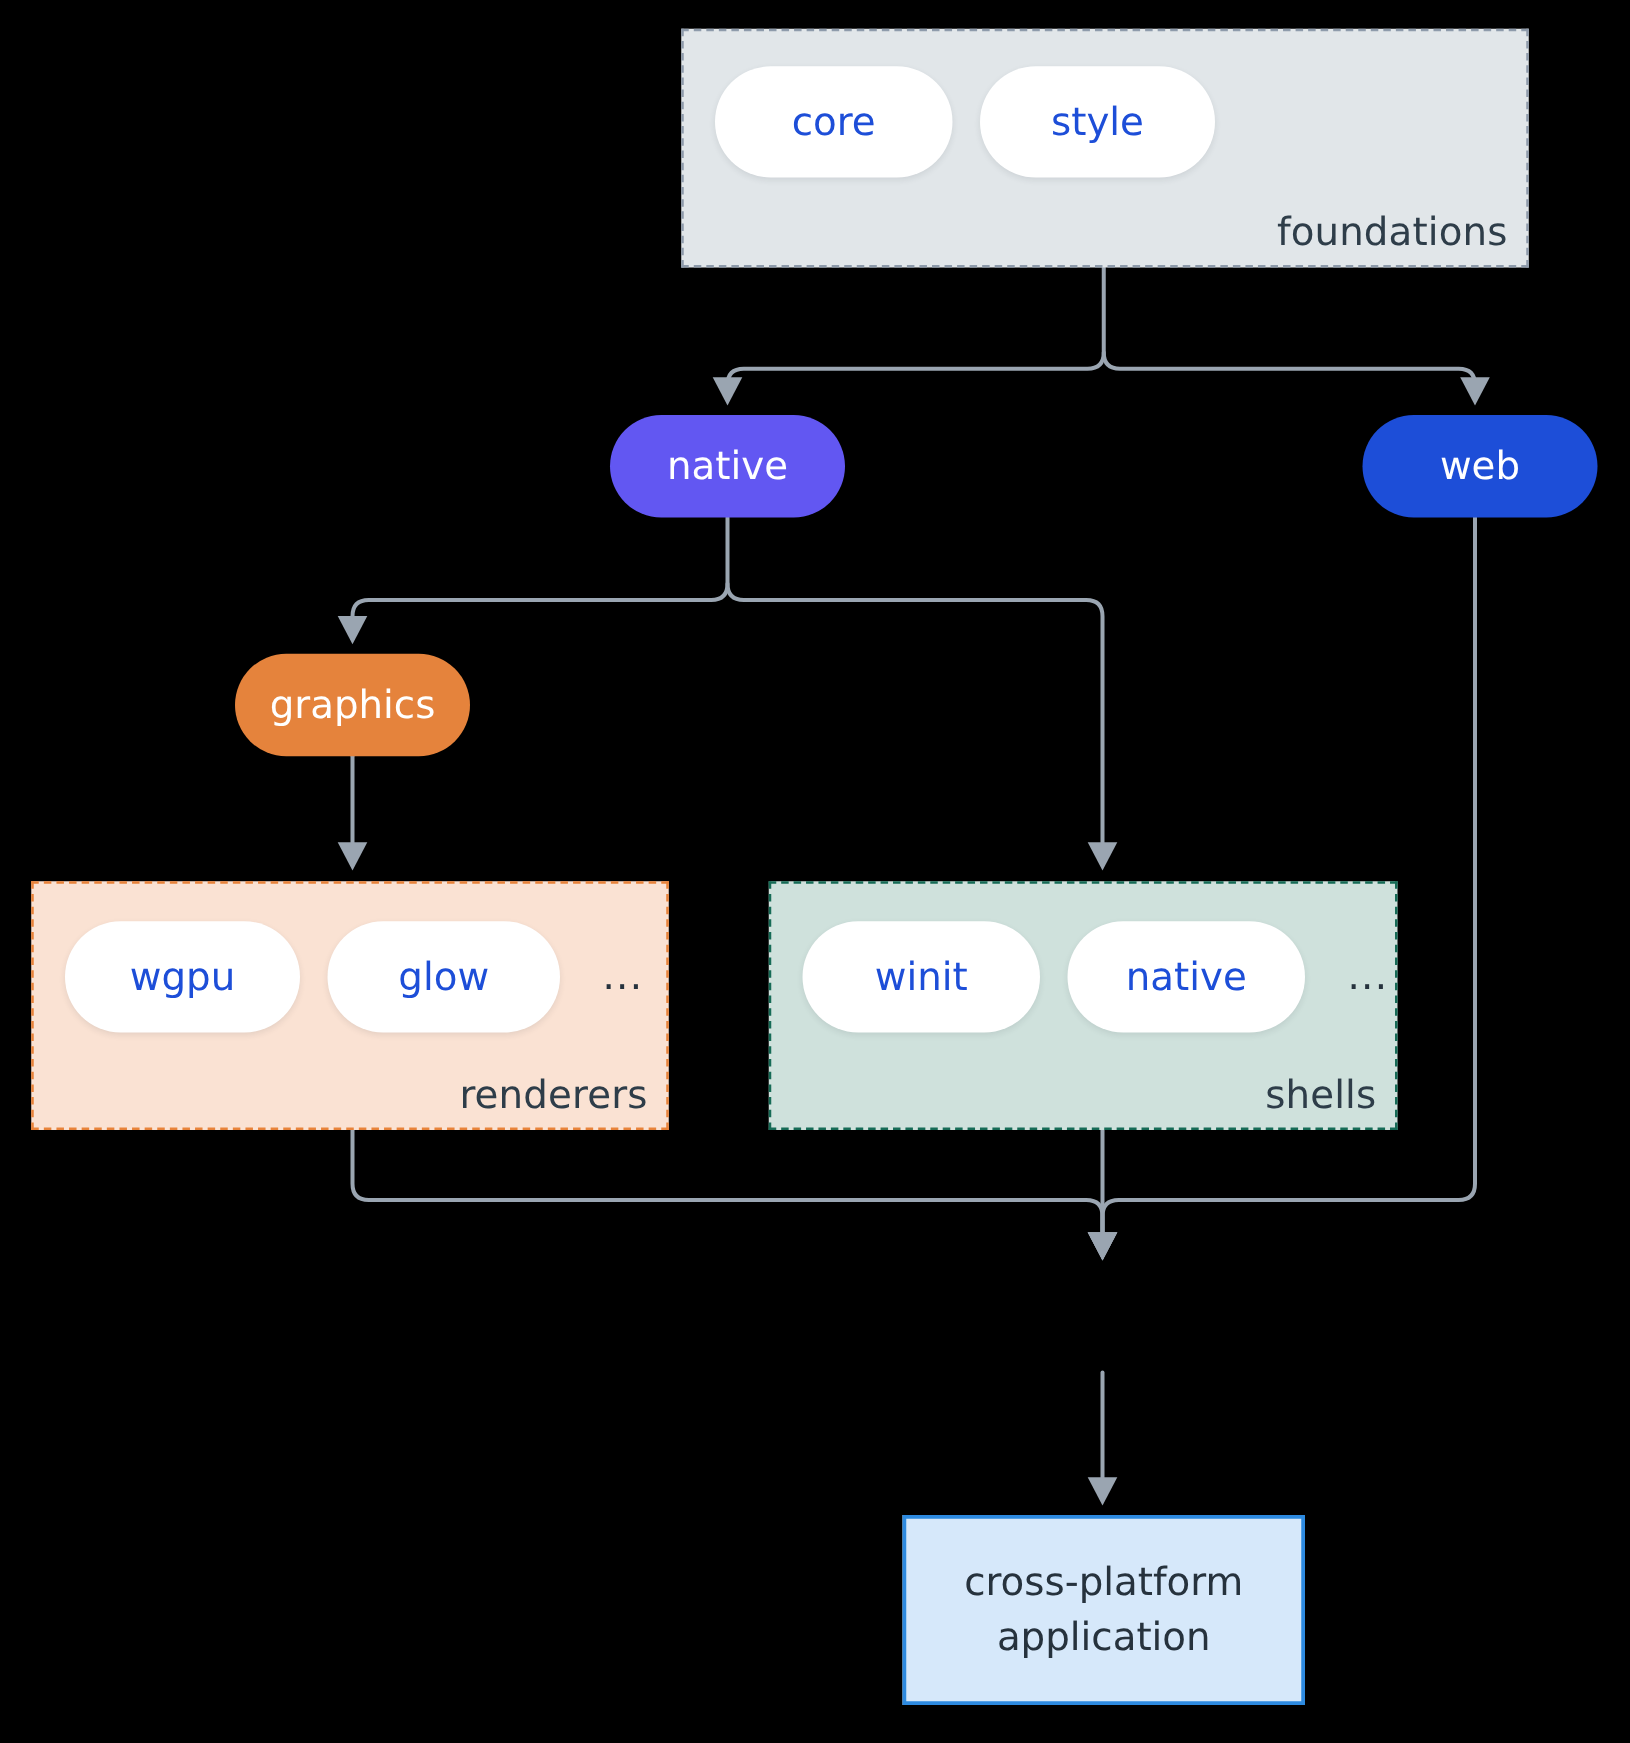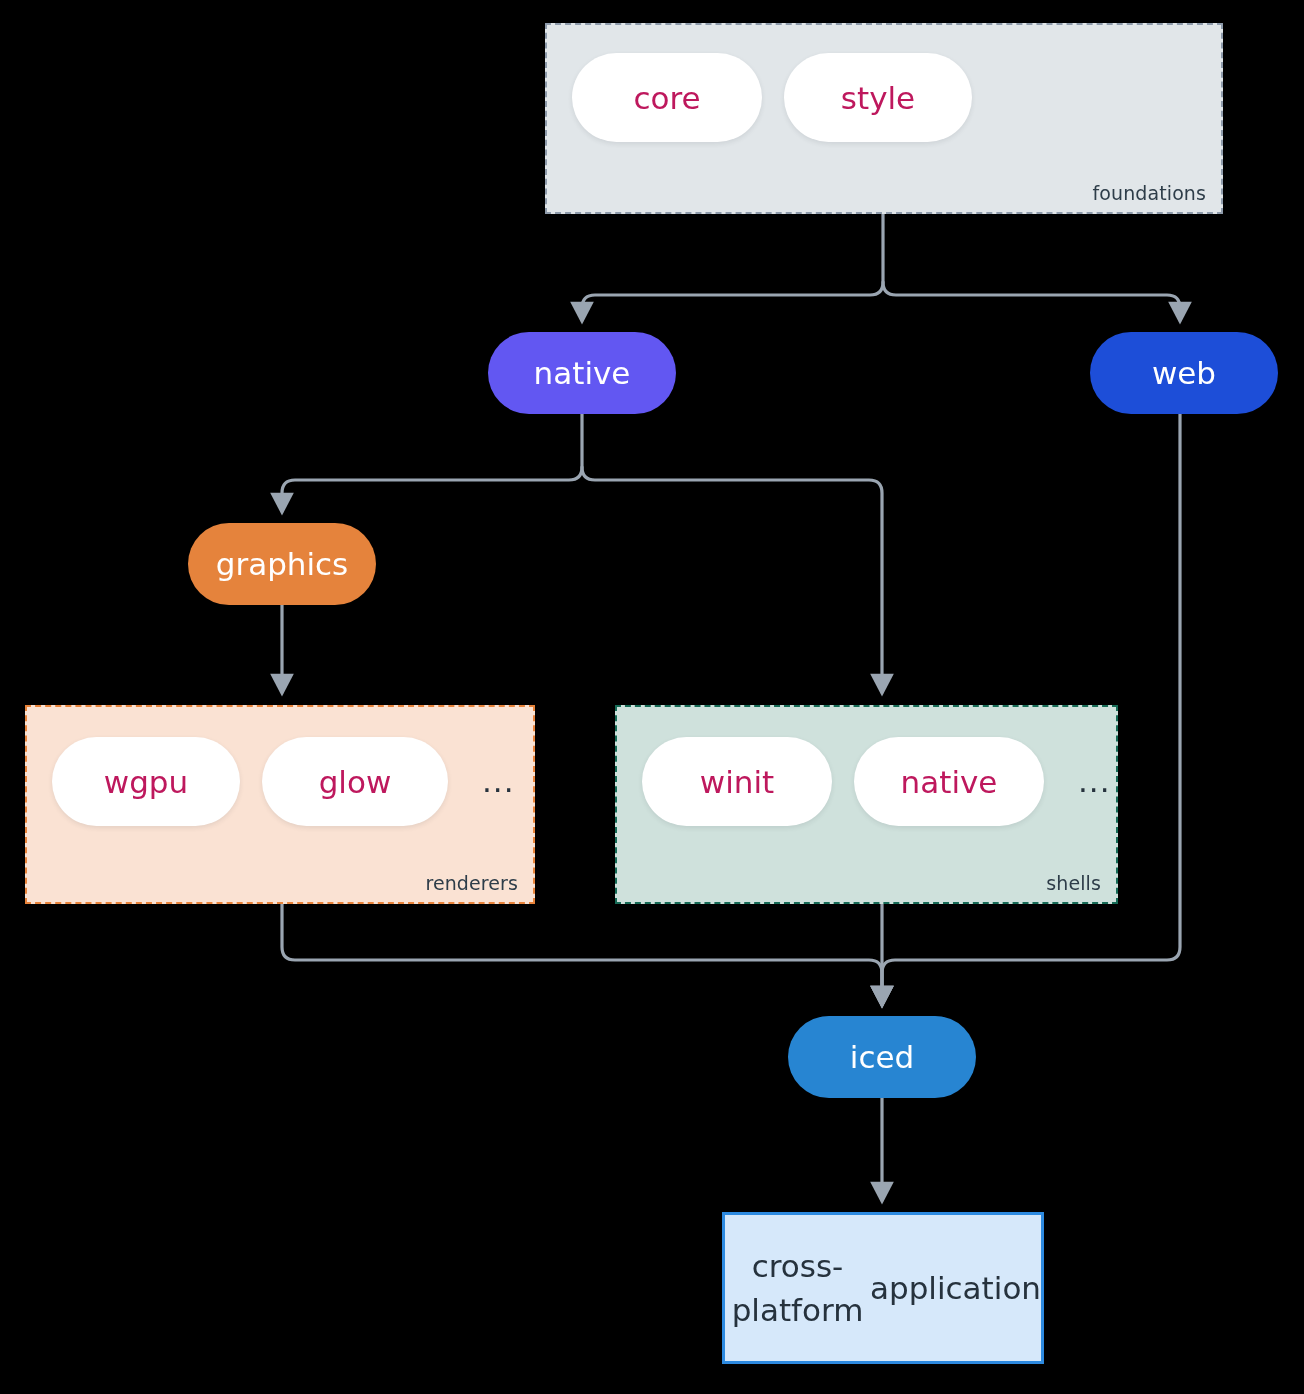--- a/index.html
+++ b/index.html
@@ -31,21 +31,21 @@
 
   
   .group {
     position: absolute;
     box-sizing: border-box;
   }
   .group-label {
     position: absolute;
     right: 15px;
     bottom: 8px;
-    font-size: 19px;
+    font-size: 31px;
     color: #2e3d49;
     letter-spacing: .1px;
     white-space: nowrap;
   }
   .pill-row {
     position: absolute;
     left: 0;
     top: 0;
     display: flex;
     align-items: center;
@@ -97,21 +97,21 @@
   }
 
   
   .wpill {
     display: flex;
     align-items: center;
     justify-content: center;
     height: 89px;
     background: #ffffff;
     border-radius: 48px;
-    color: #be185d;
+    color: #1d4ed8;
     font-size: 31px;
     box-shadow: 0 2px 5px rgba(40,50,60,0.10);
     box-sizing: border-box;
     padding: 0 30px;
   }
   .wpill.w-core    { width: 190px; }
   .wpill.w-futures { width: 195px; }
   .wpill.w-style   { width: 188px; }
   .wpill.w-wgpu    { width: 188px; }
   .wpill.w-glow    { width: 186px; }
@@ -170,21 +170,21 @@
   #node-application {
     position: absolute;
     left: 722px;
     top: 1212px;
     width: 322px;
     height: 152px;
     background: #d6e8fa;
     border: 3px solid #2d8ae0;
     box-sizing: border-box;
     display: flex;
-    flex-direction: row;
+    flex-direction: column;
     align-items: center;
     justify-content: center;
     color: #26323d;
     font-size: 31px;
     line-height: 1.42;
     text-align: center;
   }
 </style>
 </head>
 <body>
@@ -263,22 +263,19 @@
   </div>
 
   <div class="node" id="node-web">
     <span>web</span>
   </div>
 
   <div class="node" id="node-graphics">
     <span>graphics</span>
   </div>
 
-  <div class="node" id="node-iced">
-    <span>iced</span>
-  </div>
 
   <div id="node-application">
     <span>cross-platform</span>
     <span>application</span>
   </div>
 
 </div>
 
 </body></html>

